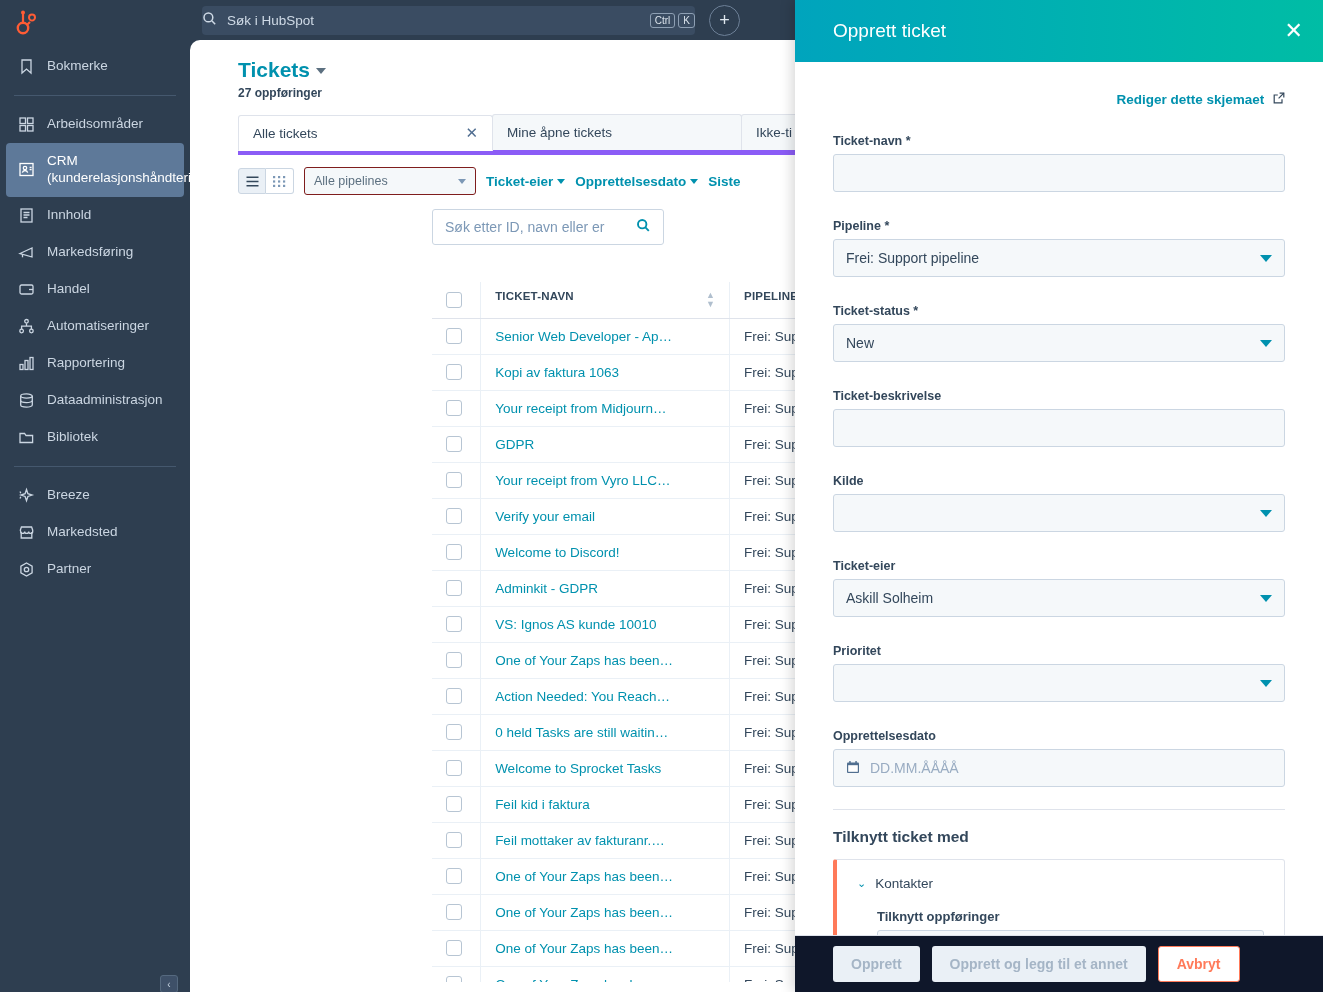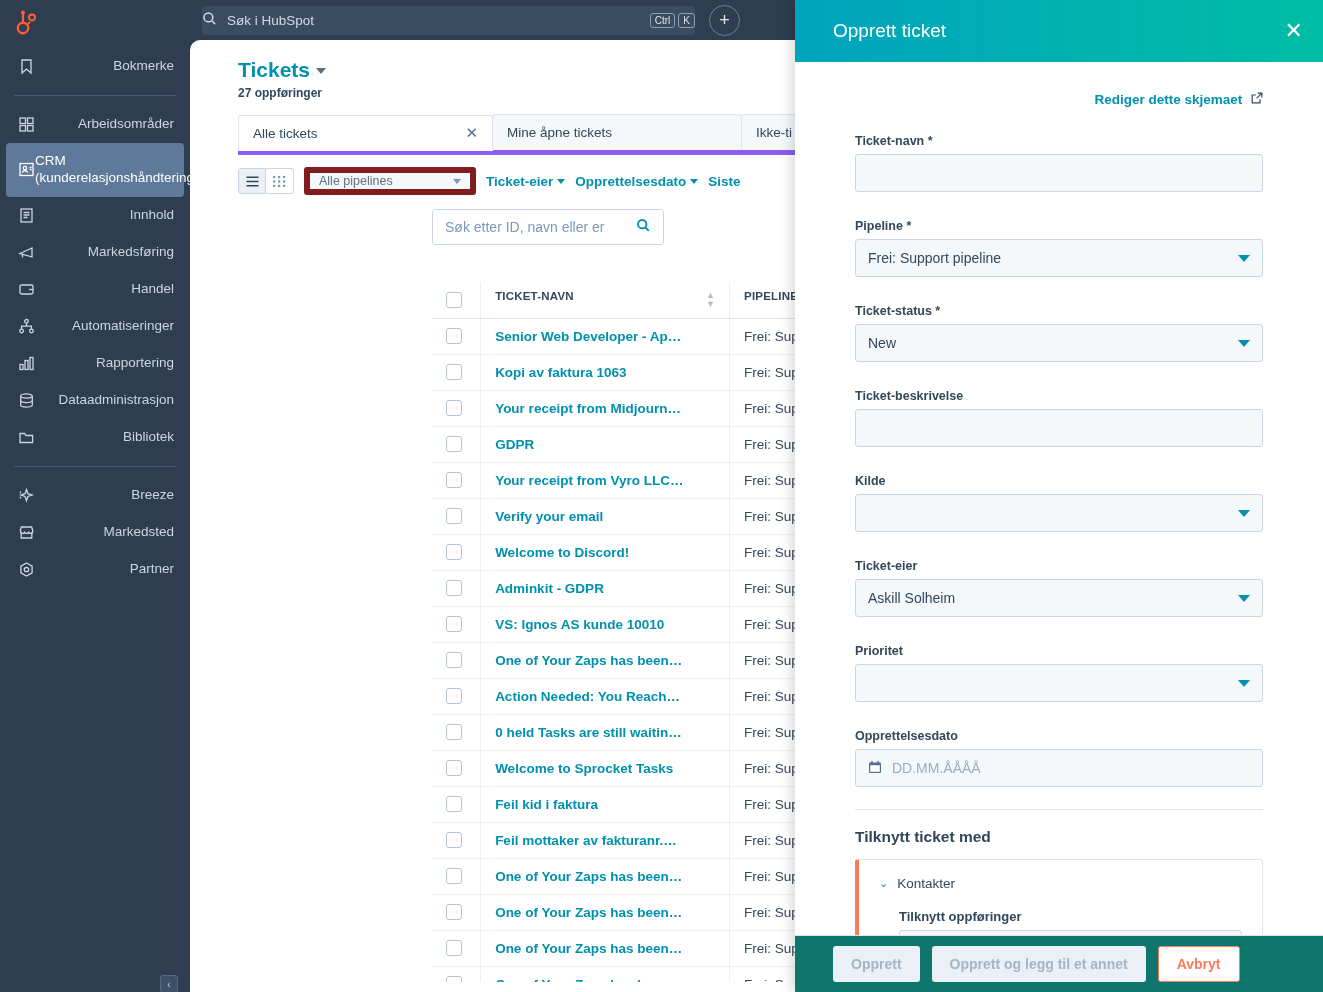--- a/index.html
+++ b/index.html
@@ -16,30 +16,29 @@
     position: absolute; left: 0; top: 0;
     width: 190px; height: 992px;
     background: #2e3e50;
     color: #bfd0e0;
     overflow: hidden;
   }
   .hs-logo { padding: 8px 0 10px 10px; }
   .hs-logo svg { display: block; }
   .nav-item {
     display: flex; align-items: center;
-    gap: 0;
+    gap: 12px;
     padding: 10px 10px 10px 12px;
     margin: 0 6px;
     font-size: 13.5px;
     color: #cbd6e2;
     line-height: 1.25;
     border-radius: 4px;
     cursor: pointer;
     white-space: nowrap;
-    justify-content: space-between;
   }
   .nav-item .ico { width: 17px; height: 17px; flex: 0 0 17px; display: block; }
   .nav-item .ico svg { display: block; width: 17px; height: 17px; }
   .nav-item.active {
     background: #5e7999;
     color: #ffffff;
     white-space: normal;
   }
   .nav-item.active .lbl { font-size: 13.5px; }
   .nav-sep {
@@ -148,21 +147,21 @@
     width: 28px; height: 26px;
     border: 1px solid #cbd6e2; background: #ffffff;
     display: flex; align-items: center; justify-content: center;
     cursor: pointer;
   }
   .vt-btn.active { background: #eaf0f6; }
   .vt-btn:first-child { border-radius: 3px 0 0 3px; }
   .vt-btn:last-child { border-radius: 0 3px 3px 0; border-left: none; }
   #pipeline-select {
     width: 172px; height: 28px;
-    border: 6px solid #7f1d1d; border-radius: 3px;
+    border: 1px solid #7f1d1d; border-radius: 3px;
     background: #f5f8fa;
     display: flex; align-items: center; justify-content: space-between;
     padding: 0 9px; font-size: 12.5px; color: #5c7080;
     cursor: pointer;
   }
   .f-link {
     font-size: 13.5px; font-weight: bold; color: #0091ae;
     cursor: pointer; white-space: nowrap;
   }
   .f-link .dn {
@@ -211,21 +210,21 @@
   }
   th.cbcol, td.cbcol { width: 42px; padding: 0 0 0 14px; border-right: 1px solid #eaf0f6;}
   th.c-name, td.c-name { width: 215px; }
   th.c-pipe, td.c-pipe { width: 228px; }
   th.c-stat, td.c-stat { width: 230px; }
   th.c-extra, td.c-extra { width: 200px; }
   .cb {
     width: 16px; height: 16px; border: 1px solid #b7c5d3;
     border-radius: 3px; background: #fff; display: block; cursor: pointer;
   }
-  .tname { color: #0091ae; font-weight: bold; cursor: pointer; }
+  .tname { color: #0091ae; font-weight: normal; cursor: pointer; }
   .sortic {
     float: right; color: #b0bfce; font-size: 9px; line-height: 1;
     margin-top: 1px; cursor: pointer;
   }
 
   
   #modal {
     position: absolute; right: 0; top: 0;
     width: 528px; height: 992px;
     background: #ffffff;
@@ -235,21 +234,21 @@
   #modal-head {
     height: 62px; flex: 0 0 62px;
     background: linear-gradient(90deg, #00a4bd 0%, #00bda5 100%);
     display: flex; align-items: center; justify-content: space-between;
     padding: 0 20px 0 38px;
   }
   #modal-title { color: #fff; font-size: 19px; font-weight: normal; }
   #modal-close { color: #fff; font-size: 22px; font-weight: 300; cursor: pointer; line-height: 1; }
   #modal-body {
     flex: 1; overflow: hidden;
-    padding: 0 60px;
+    padding: 0 38px;
     position: relative;
   }
   #edit-form-link {
     text-align: right; padding-top: 30px;
     font-size: 13.5px; font-weight: bold; color: #0091ae; cursor: pointer;
   }
   .fgroup { margin-top: 27px; }
   .flabel { font-size: 12.5px; font-weight: bold; color: #33475b; margin-bottom: 6px; }
   .finput {
     height: 38px; border: 1px solid #cbd6e2; border-radius: 3px;
@@ -287,21 +286,21 @@
   #assoc-toggle {
     font-size: 13.5px; color: #33475b;
     display: flex; align-items: center; gap: 9px; cursor: pointer;
   }
   #assoc-toggle .chv { color: #0091ae; font-size: 11px; }
   #assoc-sub { margin-left: 20px; margin-top: 18px; }
   #assoc-sub .flabel { font-size: 13px; }
   #modal-foot {
     flex: 0 0 57px; height: 57px;
     border-top: 1px solid #dfe3eb;
-    background: #0f766e;
+    background: #0f172a;
     display: flex; align-items: center;
     gap: 12px;
     padding: 17px 38px;
   }
   .btn {
     height: 36px; border-radius: 3px;
     display: flex; align-items: center; justify-content: center;
     padding: 0 18px; font-size: 14px; font-weight: bold;
     cursor: pointer;
   }

